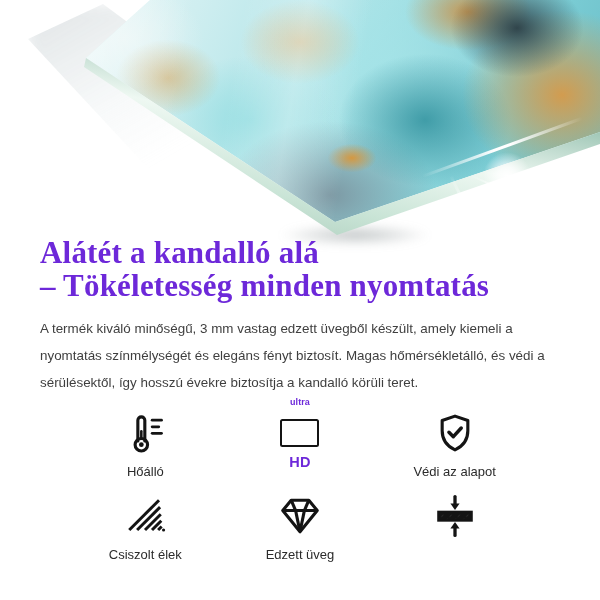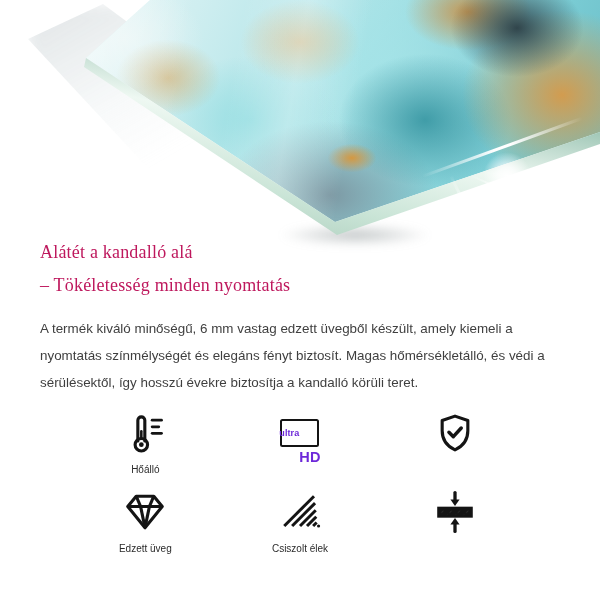--- a/index.html
+++ b/index.html
@@ -71,42 +71,42 @@
     width:70px; height:2px; margin-left:-35px; margin-top:-1px;
     background:linear-gradient(90deg, rgba(255,255,255,0), #ffffff 50%, rgba(255,255,255,0));
     transform:rotate(24deg);
   }
 
   
   .content { position:relative; z-index:2; margin-top:-14px; padding:0 40px; }
 
   h1 {
     font-family:"Liberation Serif", "DejaVu Serif", serif;
-    font-weight:400; font-size:18px; line-height:33px;
-    color:#be185d; letter-spacing:.2px;
+    font-weight:700; font-size:31px; line-height:33px;
+    color:#6d28d9; letter-spacing:.2px;
   }
 
   .desc {
     margin-top:13px; width:522px;
     font-size:13.4px; line-height:27px; color:#3f3f3f;
   }
 
   
   .features {
     margin-top:14px; padding:0 28px;
     display:grid; grid-template-columns:repeat(3, 1fr);
     row-gap:14px;
   }
   .feature { text-align:center; }
   .icon-box { height:46px; display:flex; align-items:center; justify-content:center; color:#141414; }
-  .feature .label { display:block; margin-top:8px; font-size:10px; color:#2b2b2b; }
+  .feature .label { display:block; margin-top:8px; font-size:13px; color:#2b2b2b; }
 
   .ultrahd {
     width:39px; height:28px; border:2.2px solid #141414; border-radius:2.5px;
-    display:flex; align-items:center; justify-content:center;
+    display:flex; flex-direction:column; align-items:center; justify-content:center;
     color:#6d28d9;
   }
   .ultrahd .u-top { font-size:9px; font-weight:700; line-height:10px; letter-spacing:.1px; }
   .ultrahd .u-bottom { font-size:14.5px; font-weight:800; line-height:15px; letter-spacing:.2px;margin-top:48px; }
 
   svg.fi { stroke:#141414; fill:none; stroke-width:1.7; }
 </style>
 </head>
 <body>
 
@@ -122,21 +122,21 @@
     <span class="ray ray-c"></span>
   </div>
 </div>
 
 <div class="content">
   <h1>
     <span>Alátét a kandalló alá</span><br>
     <span>– Tökéletesség minden nyomtatás</span>
   </h1>
 
-  <p class="desc">A termék kiváló minőségű, 6 mm vastag edzett üvegből készült, amely kiemeli a nyomtatás színmélységét és elegáns fényt biztosít. Magas hőmérsékletálló, és védi a sérülésektől, így hosszú évekre biztosítja a kandalló körüli teret.</p>
+  <p class="desc">A termék kiváló minőségű, 3 mm vastag edzett üvegből készült, amely kiemeli a nyomtatás színmélységét és elegáns fényt biztosít. Magas hőmérsékletálló, és védi a sérülésektől, így hosszú évekre biztosítja a kandalló körüli teret.</p>
 
   <div class="features">
 
     <div class="feature">
       <div class="icon-box">
         <svg class="fi" width="44" height="44" viewBox="0 0 24 24" stroke-linecap="round" stroke-linejoin="round">
           <path d="M8.1 16.3 V5.1 a1.9 1.9 0 0 1 3.8 0 V16.3"></path>
           <circle cx="10" cy="18.4" r="3.4"></circle>
           <circle cx="10" cy="18.4" r="1.3" fill="#141414" stroke="none"></circle>
           <path d="M10 15 V11" stroke-width="1.4"></path>
@@ -157,48 +157,49 @@
       </div>
     </div>
 
     <div class="feature">
       <div class="icon-box">
         <svg class="fi" width="44" height="44" viewBox="0 0 24 24" stroke-linecap="round" stroke-linejoin="round">
           <path d="M12 2.8 L19 5.2 V10.8 C19 15.8 16.2 19.3 12 21.2 C7.8 19.3 5 15.8 5 10.8 V5.2 Z"></path>
           <path d="M8.7 11.6 L11.1 14 L15.4 9.3" stroke-width="1.9"></path>
         </svg>
       </div>
+      <span class="label">Védi az alapot</span>
+    </div>
+
+    <div class="feature">
+      <div class="icon-box">
+        <svg class="fi" width="42" height="42" viewBox="0 0 24 24" stroke-width="2.1" stroke-linecap="butt">
+          <path d="M3 20 L20 3"></path>
+          <path d="M7.5 20 L20.6 6.9"></path>
+          <path d="M12 20 L21 11"></path>
+          <path d="M16 20 L21.3 14.7"></path>
+          <path d="M19.5 20 L21.5 18"></path>
+          <circle cx="22.6" cy="20" r="0.9" fill="#141414" stroke="none"></circle>
+        </svg>
+      </div>
+      <span class="label">Csiszolt élek</span>
     </div>
 
     <div class="feature">
       <div class="icon-box">
         <svg class="fi" width="44" height="44" viewBox="0 0 24 24" stroke-width="1.5" stroke-linejoin="round">
           <path d="M2.6 9 L7.2 3.4 H16.8 L21.4 9 L12 20.6 Z"></path>
           <path d="M2.6 9 H21.4"></path>
           <path d="M7.2 3.4 L9.6 9"></path>
           <path d="M16.8 3.4 L14.4 9"></path>
           <path d="M9.6 9 L12 20.6"></path>
           <path d="M14.4 9 L12 20.6"></path>
         </svg>
       </div>
       <span class="label">Edzett üveg</span>
-    </div>
-
-    <div class="feature">
-      <div class="icon-box">
-        <svg class="fi" width="42" height="42" viewBox="0 0 24 24" stroke-width="2.1" stroke-linecap="butt">
-          <path d="M3 20 L20 3"></path>
-          <path d="M7.5 20 L20.6 6.9"></path>
-          <path d="M12 20 L21 11"></path>
-          <path d="M16 20 L21.3 14.7"></path>
-          <path d="M19.5 20 L21.5 18"></path>
-          <circle cx="22.6" cy="20" r="0.9" fill="#141414" stroke="none"></circle>
-        </svg>
-      </div>
-      <span class="label">Csiszolt élek</span>
     </div>
 
     <div class="feature">
       <div class="icon-box">
         <svg class="fi" width="44" height="44" viewBox="0 0 24 24" stroke-linecap="round">
           <defs>
             <pattern id="hatchPattern" width="3.2" height="3.2" patternTransform="rotate(45)" patternUnits="userSpaceOnUse">
               <rect width="3.2" height="3.2" fill="#ffffff"></rect>
               <rect width="1.7" height="3.2" fill="#141414"></rect>
             </pattern>

